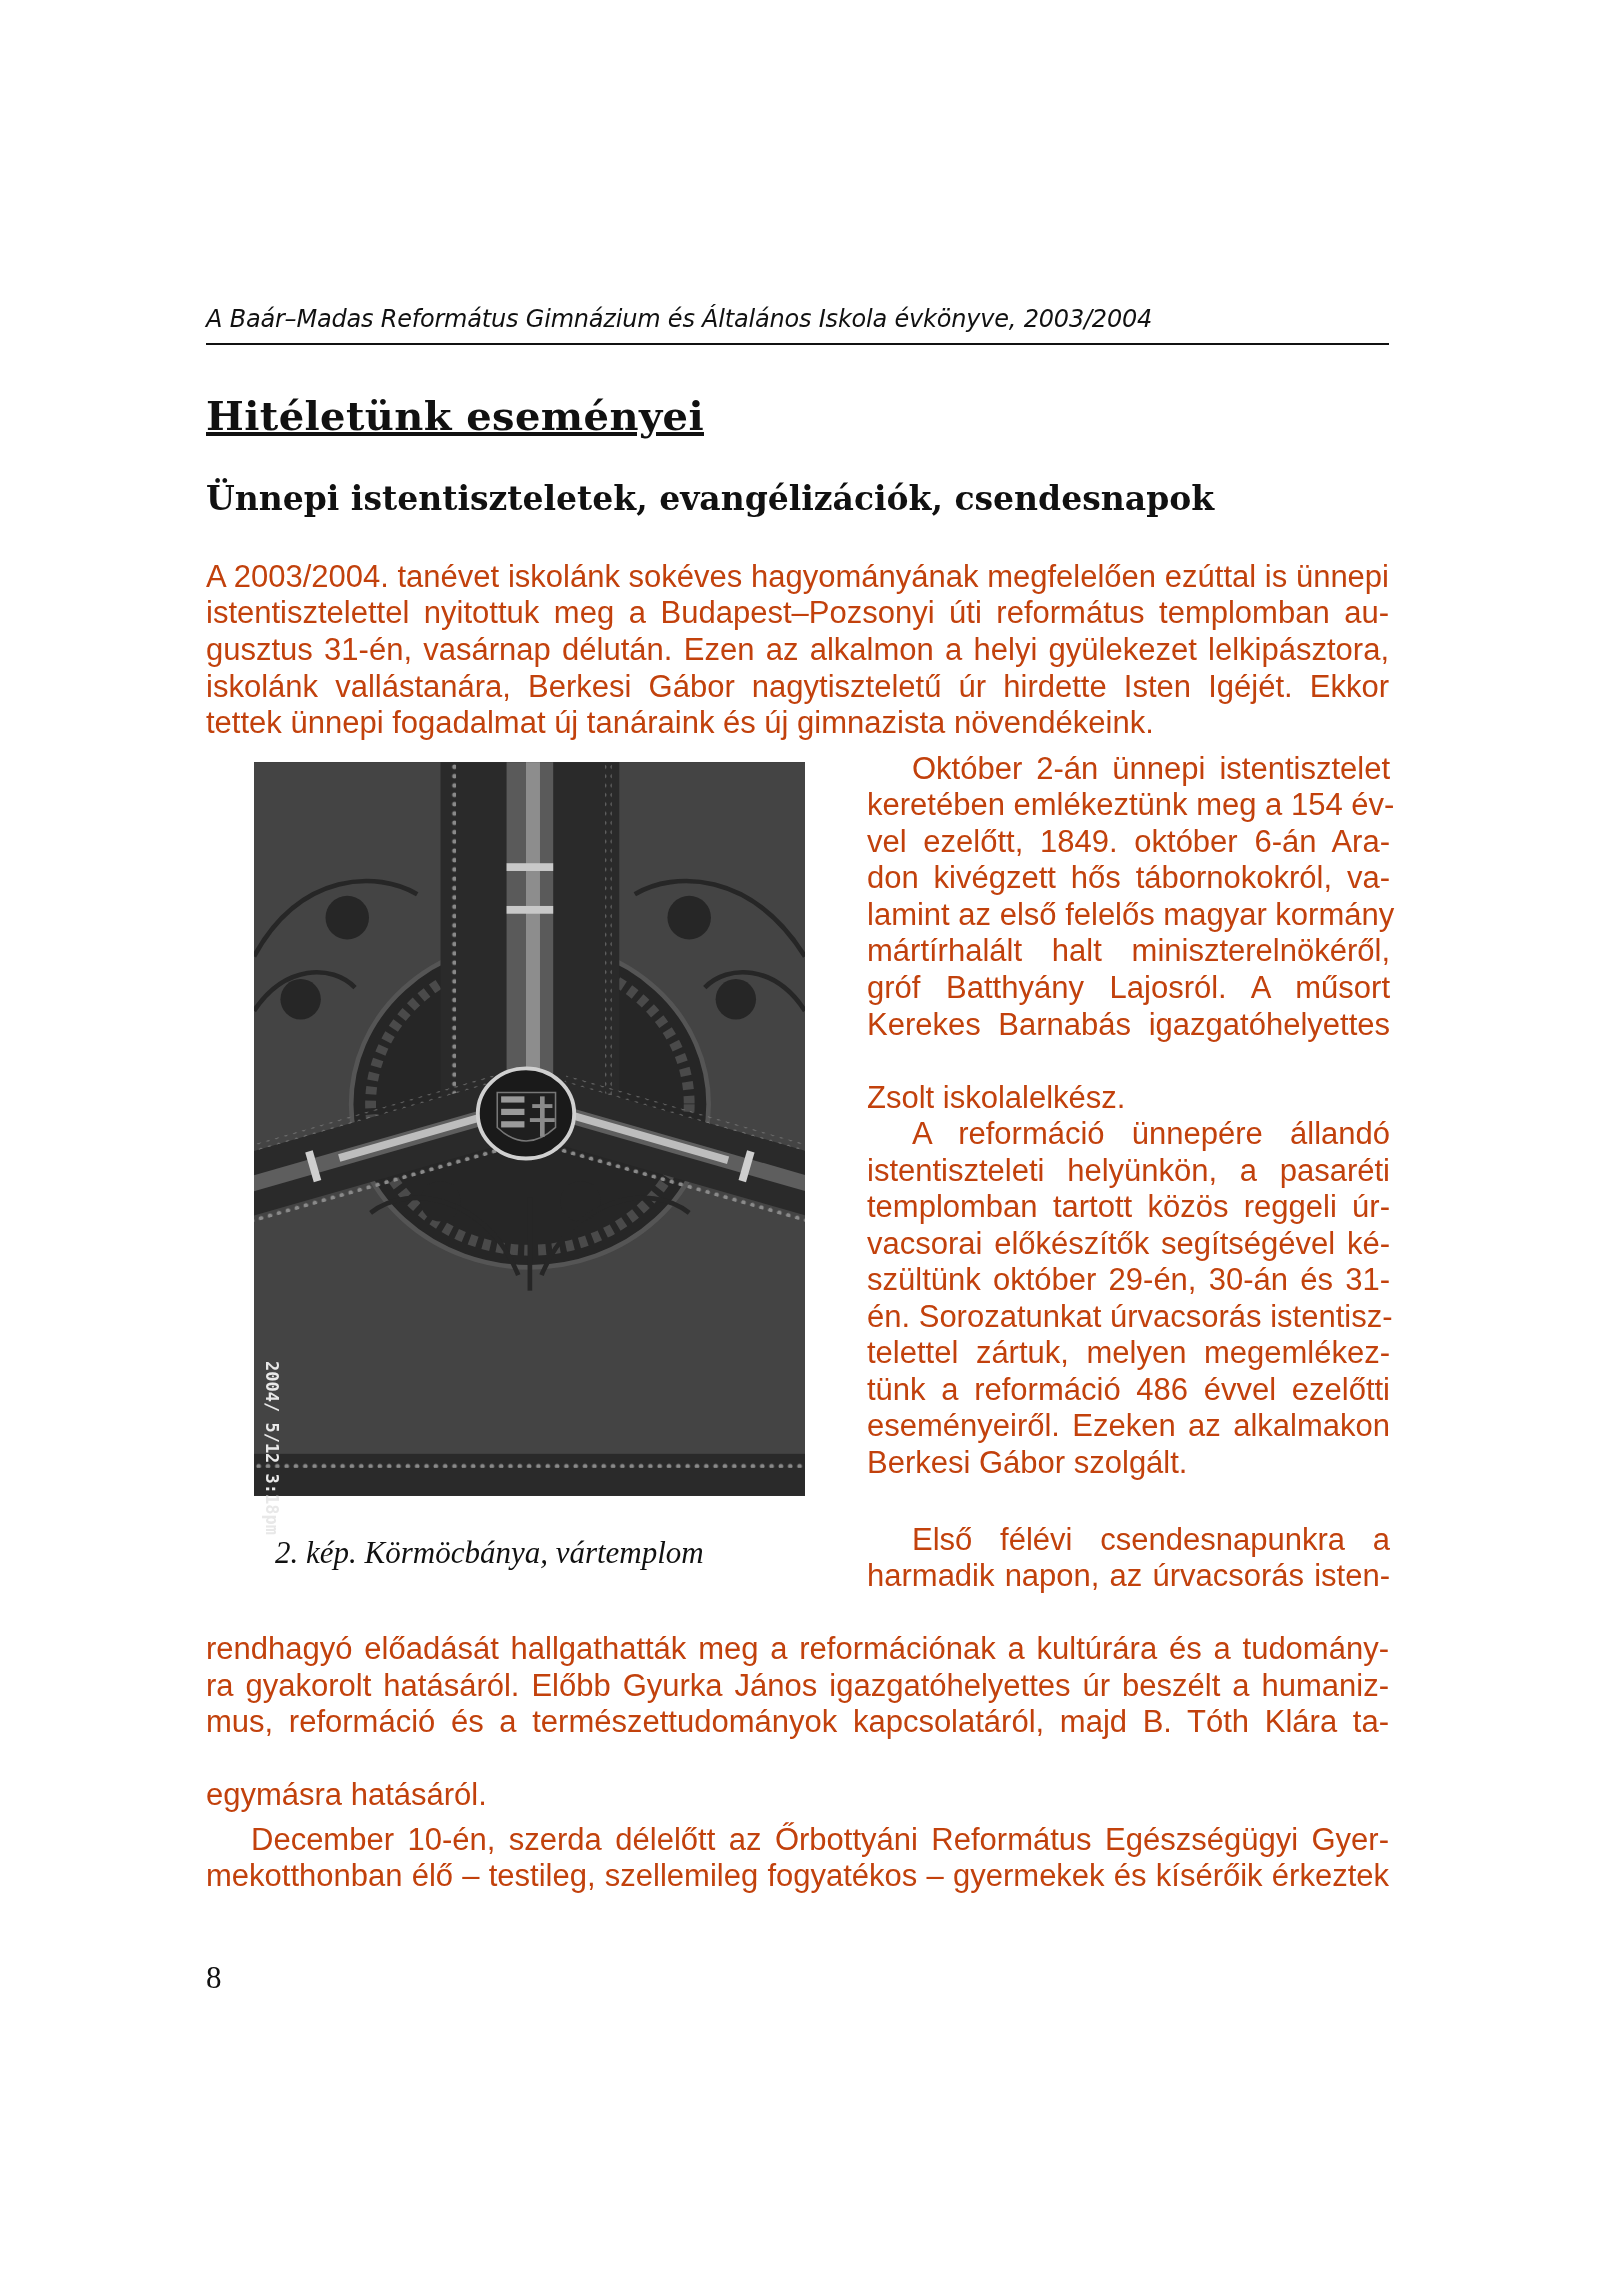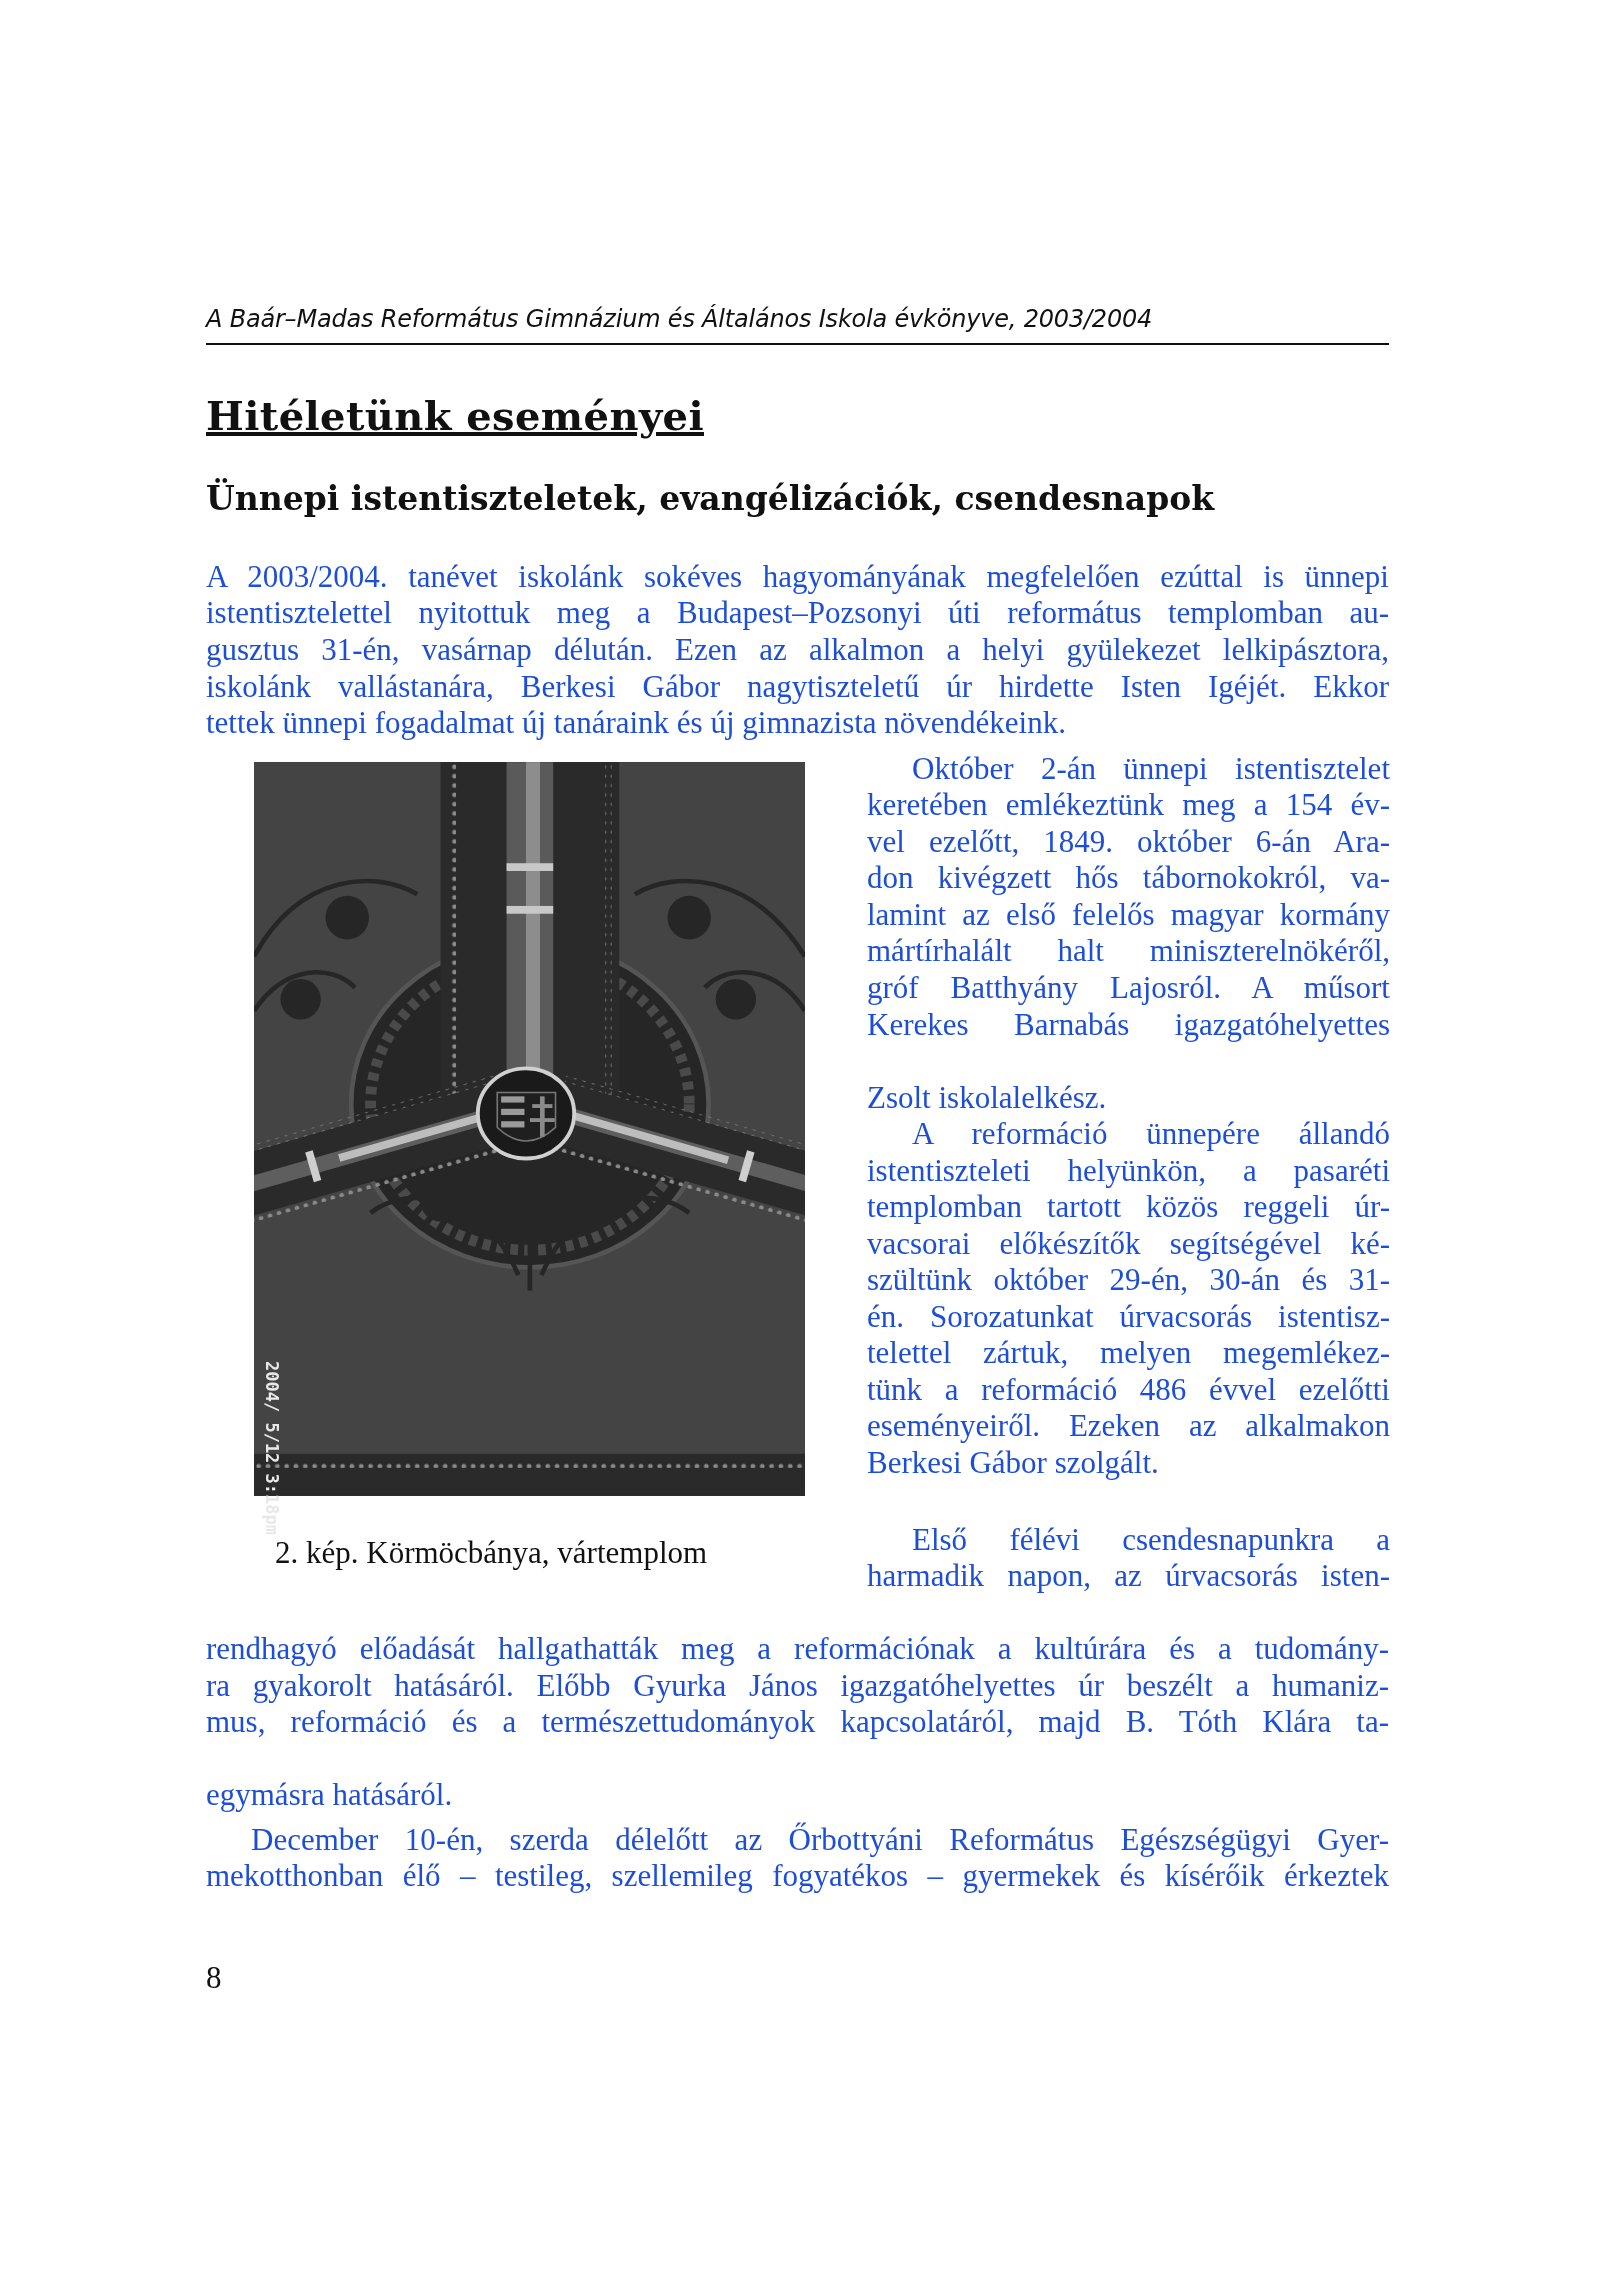--- a/index.html
+++ b/index.html
@@ -10,37 +10,37 @@
   .running-head { position: absolute; left: 188px; top: 305px; width: 1183px;
     font-family: "DejaVu Sans", "Liberation Sans", sans-serif; font-style: italic;
     font-size: 24px; letter-spacing: -0.2px; color: #111; white-space: nowrap; }
   .head-rule { position: absolute; left: 188px; top: 343px; width: 1183px; height: 2.3px; background: #111; }
 
   .h1 { position: absolute; left: 188px; top: 392px; font-family: "DejaVu Serif", serif;
     font-weight: bold; font-size: 40px; letter-spacing: 0.4px; color: #111; white-space: nowrap; text-decoration: underline; }
   .h2 { position: absolute; left: 188px; top: 479px; font-family: "DejaVu Serif", serif;
     font-weight: bold; font-size: 33px; color: #111; white-space: nowrap; }
 
-  .body-line { position: absolute; font-family: Liberation Serif, serif;
-    font-size: 31px; line-height: 37px; color: #1d4ed8; white-space: nowrap; }
+  .body-line { position: absolute; font-family: Liberation Sans, sans-serif;
+    font-size: 31px; line-height: 37px; color: #c2410c; white-space: nowrap; }
   .full { left: 188px; width: 1183px; text-align: justify; text-align-last: justify; }
   .right { left: 849px; width: 523px; text-align: justify; text-align-last: justify; }
   .last { text-align-last: left; }
   .indent-full { left: 233px; width: 1138px; }
   .indent-right { left: 894px; width: 478px; }
 
   .photo { position: absolute; left: 236px; top: 762px; width: 551px; height: 734px;
     background: #3a3a3a; overflow: hidden; }
   .photo svg { position: absolute; left: 0; top: 0; }
   .timestamp { position: absolute; left: 233px; top: 1361px; transform-origin: left top;
     transform: rotate(90deg) translate(0, -31px); font-family: "DejaVu Sans Mono", monospace;
     font-weight: bold; font-size: 17px; color: #e8e8e8; white-space: nowrap; }
 
   .caption { position: absolute; left: 257px; top: 1535px; font-family: "Liberation Serif", serif;
-    font-size: 31px; color: #111; white-space: nowrap; }
+    font-size: 31px; color: #111; white-space: nowrap; font-style: italic; }
 
   .page-number { position: absolute; left: 188px; top: 1960px; font-family: "Liberation Serif", serif;
     font-size: 31px; color: #111; }
 </style>
 </head>
 <body>
 
 <div class="page">
 
   <div class="running-head">A Baár–Madas Református Gimnázium és Általános Iskola évkönyve, 2003/2004</div>

